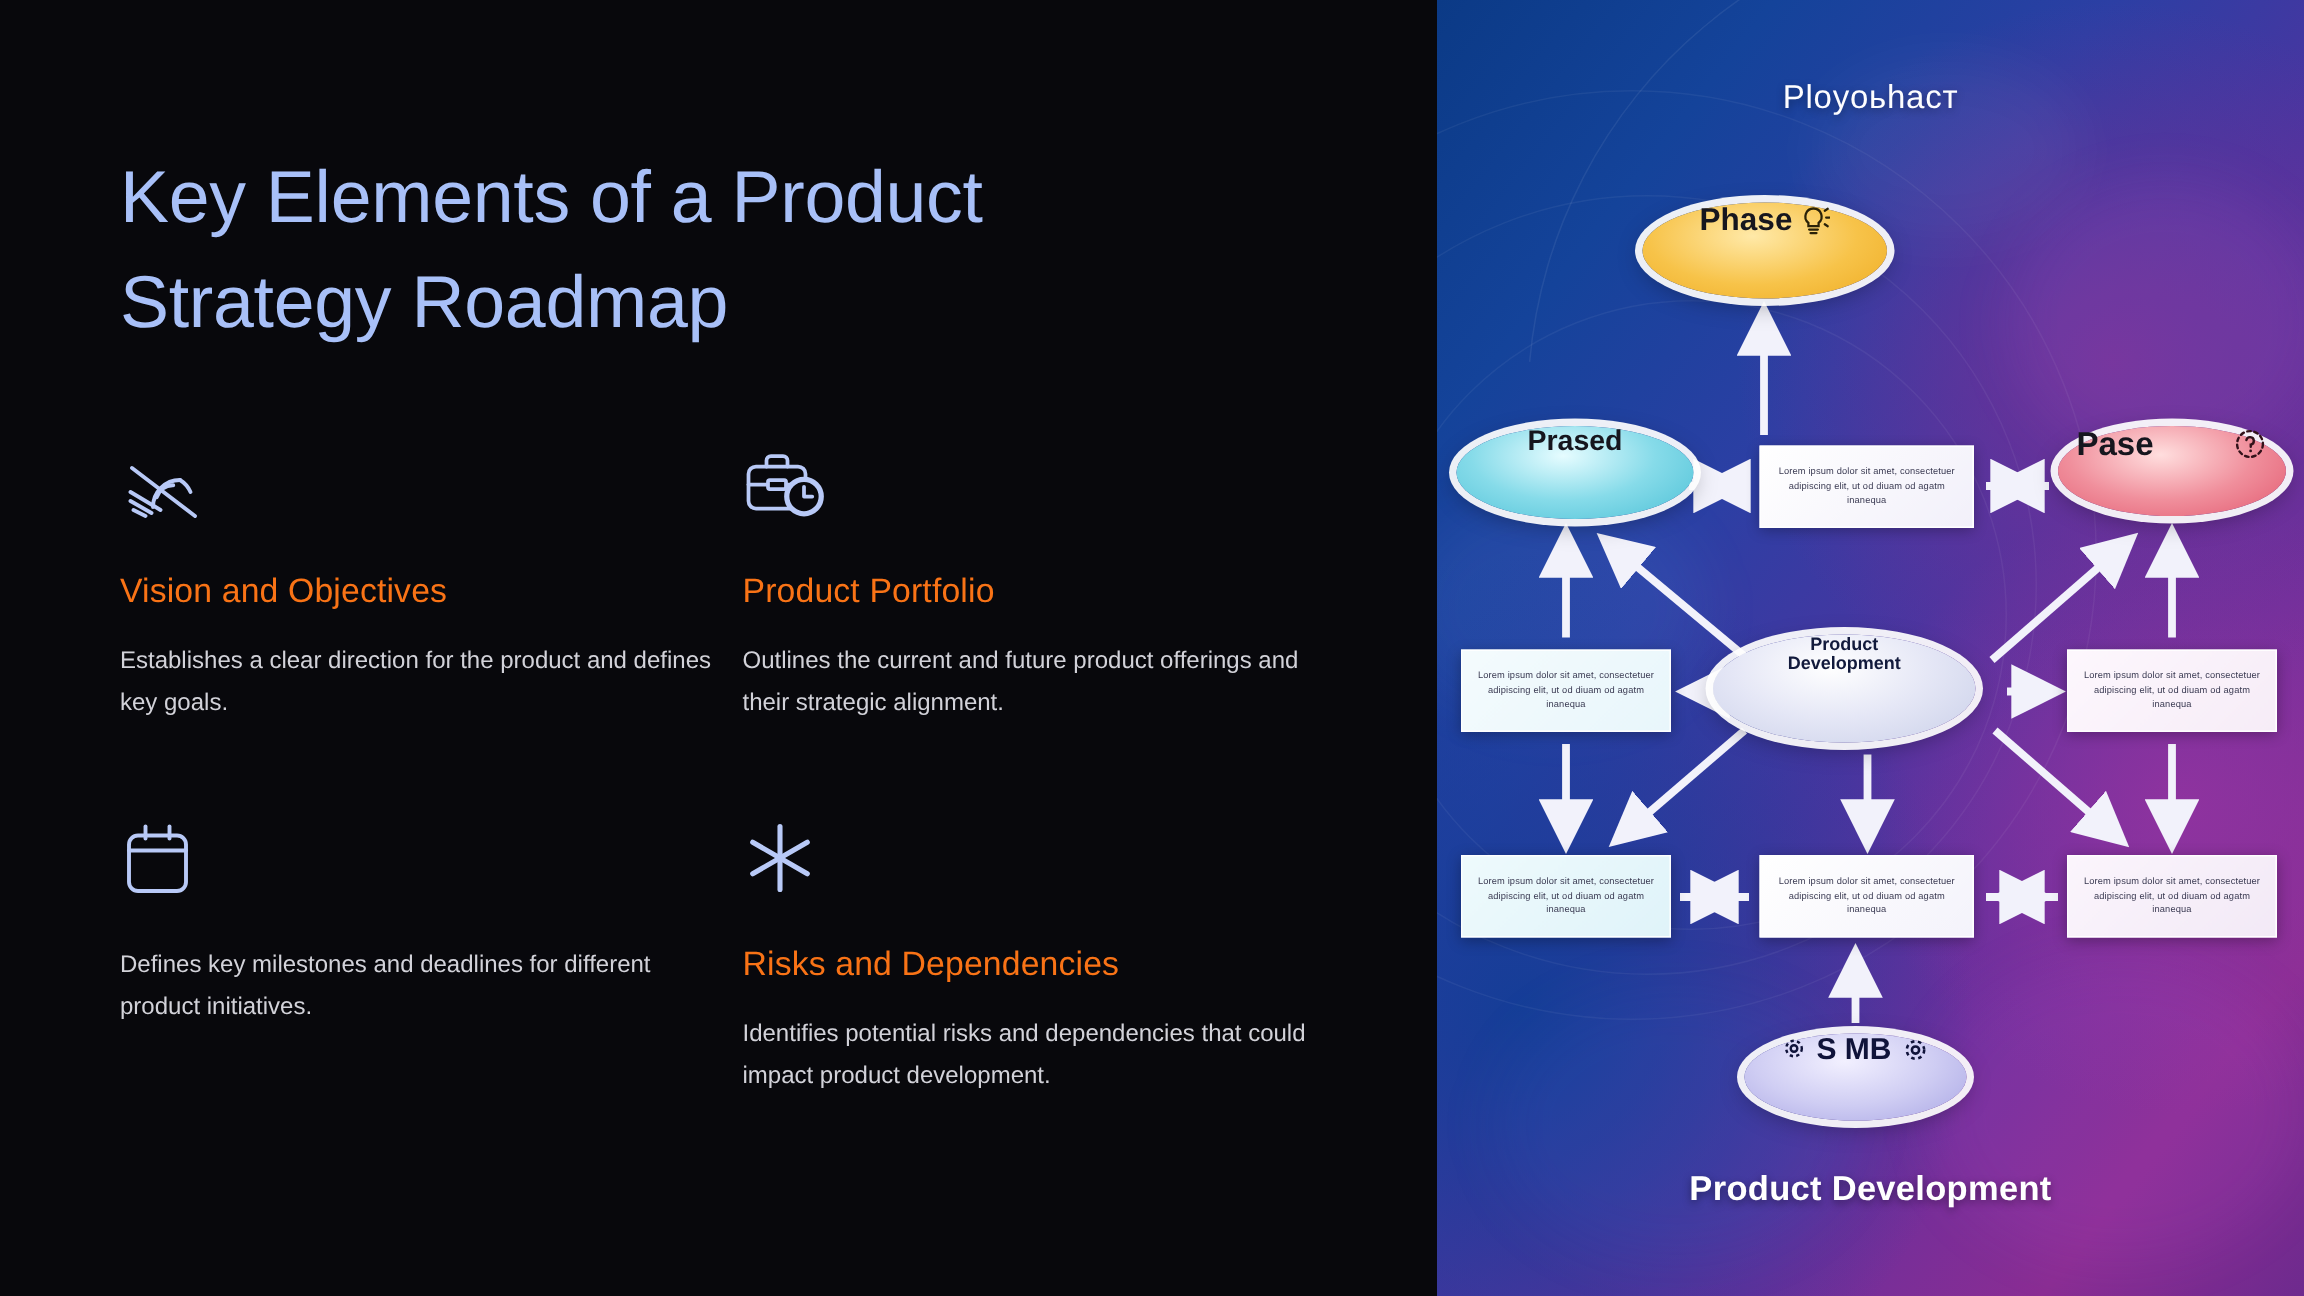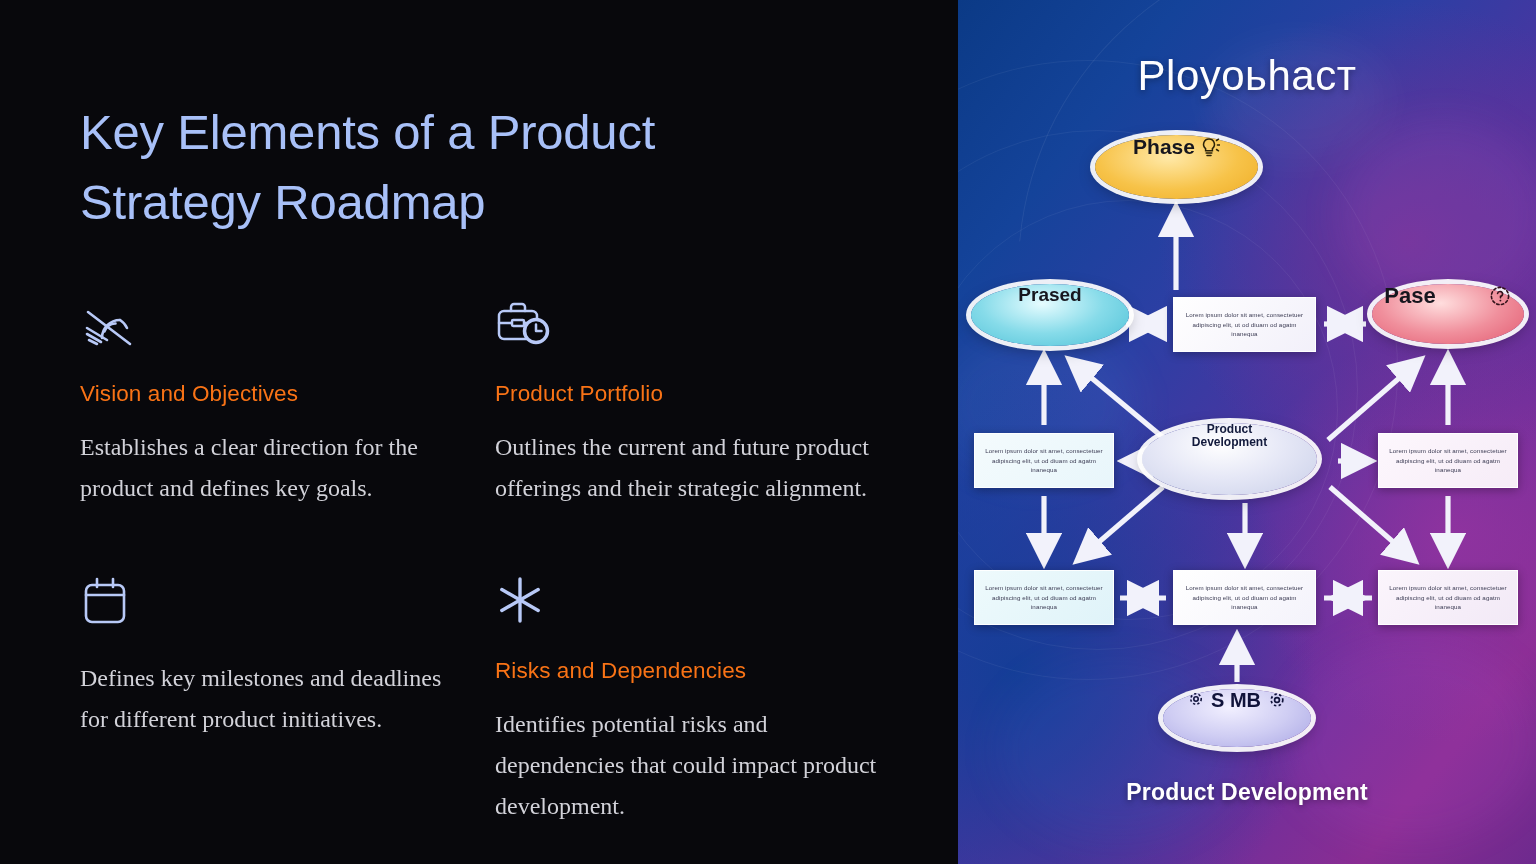--- a/index.html
+++ b/index.html
@@ -43,24 +43,23 @@
   .feat-icon svg { display:block; }
   .feat-title {
     color:#f97316;
     font-size:22.5px;
     font-weight:400;
     margin-bottom:20px;
     letter-spacing:0.1px;
   }
   .feat-desc {
     color:#d2d2d9;
-    font-size:24px;
+    font-size:16px;
     font-weight:400;
     line-height:1.72;
-    font-family:Liberation Serif, serif;
   }
 
   
   .right-panel {
     position:relative;
     width:578px; height:864px;
     overflow:hidden;
     background:
       radial-gradient(ellipse 70% 45% at 78% 28%, rgba(118,48,150,0.85) 0%, rgba(118,48,150,0) 62%),
       radial-gradient(ellipse 62% 40% at 86% 62%, rgba(150,52,160,0.80) 0%, rgba(150,52,160,0) 60%),
@@ -80,21 +79,21 @@
   }
   .blob {
     position:absolute; border-radius:50%;
     filter:blur(18px);
   }
 
   .diagram-title {
     position:absolute; top:52px; left:0; width:100%;
     text-align:center;
     color:#fdfdff;
-    font-size:42px;
+    font-size:22px;
     font-weight:400;
     letter-spacing:0.5px;
     text-shadow:0 2px 6px rgba(0,0,0,0.35);
   }
   .diagram-caption {
     position:absolute; bottom:58px; left:0; width:100%;
     text-align:center;
     color:#ffffff;
     font-size:23px;
     font-weight:700;

